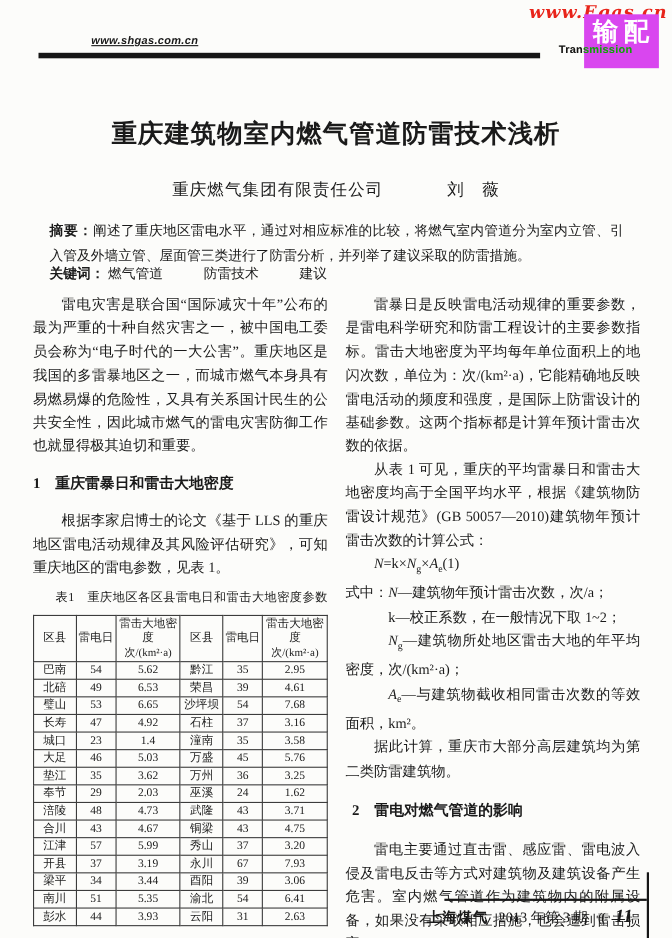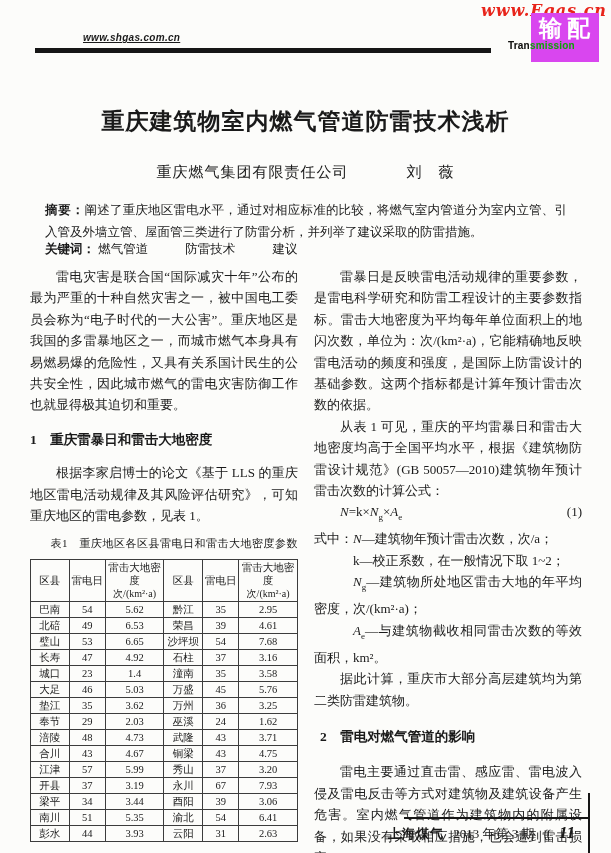--- a/index.html
+++ b/index.html
@@ -64,21 +64,21 @@
   table.data {
     width:100%; border-collapse:collapse; table-layout:fixed;
     font-size:10.5px; line-height:13px; text-align:center;
   }
   table.data th, table.data td { border:1px solid #3c3c3c; padding:1px 1px; }
   table.data th { font-weight:normal; height:27px; }
   table.data td { height:14.5px; }
   col.c-name { width:14.5%; } col.c-day { width:13.5%; } col.c-den { width:22%; }
   .hdr2 { display:block; font-size:10px; }
   
-  .formula { display:flex; justify-content:space-between; padding-left:2em; }
+  .formula { display:flex; justify-content:flex-start; padding-left:2em; }
   .var { font-style:italic; }
   sub { font-size:9px; }
   .where0 { text-indent:0; }
   .where  { text-indent:3em; }
   
   .footer-rule  { position:absolute; left:404px; top:817px; width:184px; height:2px; background:#161616; }
   .footer-vline { position:absolute; left:588px; top:793px; width:2px; height:60px; background:#161616; }
   .footer-text  { position:absolute; right:36px; top:823px; font-size:13px; white-space:nowrap; }
   .journal-name { font-weight:bold; letter-spacing:1px; margin-right:6px; }
   .page-no { font-weight:bold; font-style:italic; font-size:17px; margin-left:6px; }

